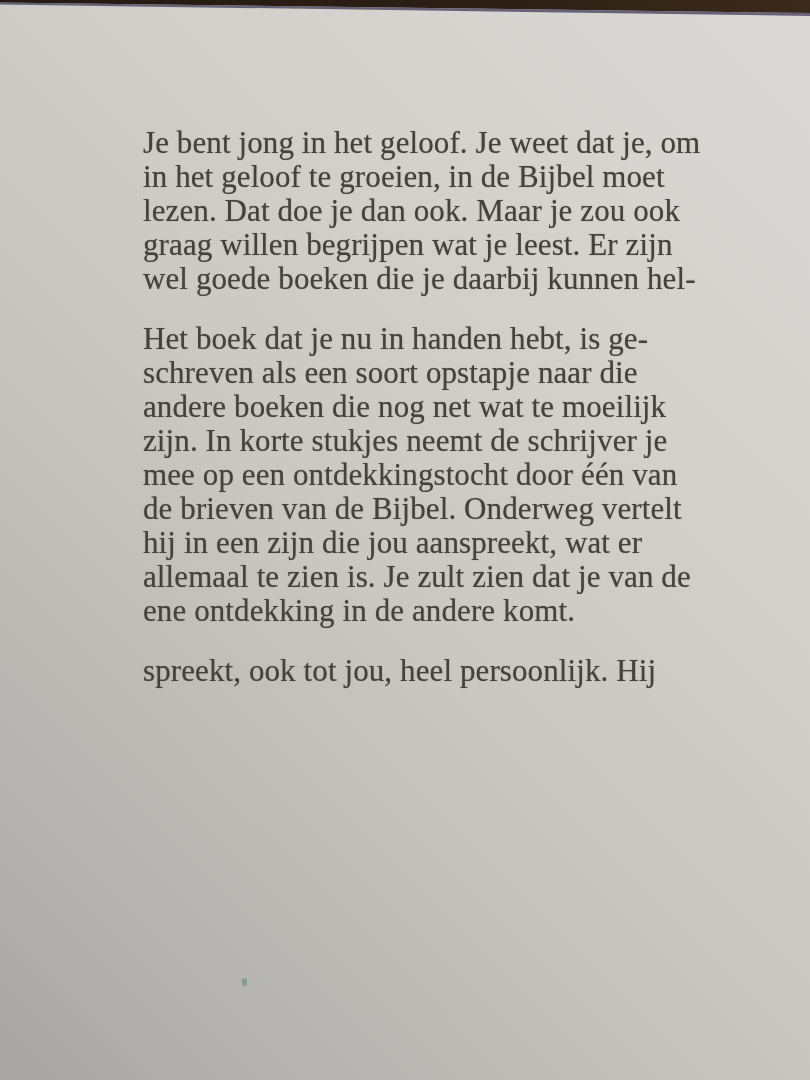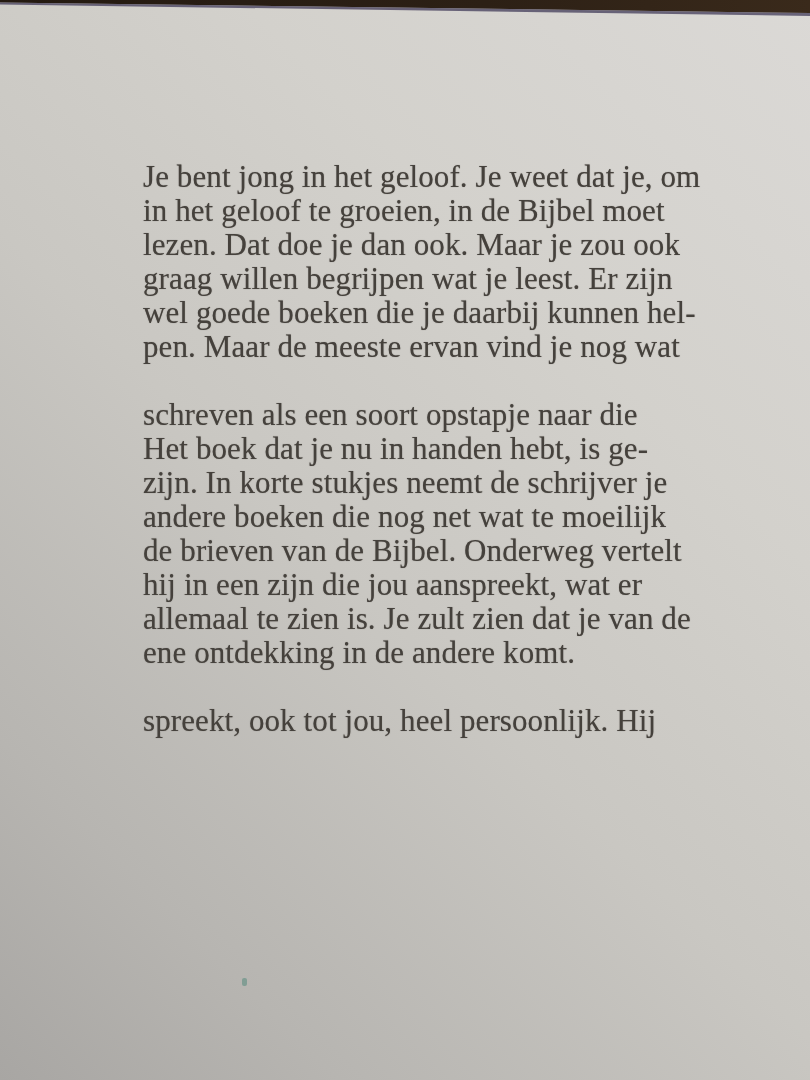--- a/index.html
+++ b/index.html
@@ -40,21 +40,21 @@
       left: 143px;
       top: 126px;
       width: 620px;
       color: #45413c;
       font-size: 31px;
       line-height: 34px;
       text-shadow: 0 0 1px rgba(69, 65, 60, 0.55);
       letter-spacing: 0.1px;
     }
 
-    .paragraph { margin-bottom: 26px; margin-top: 34px; }
+    .paragraph { margin-bottom: 26px; }
     .paragraph:last-child { margin-bottom: 0; }
 
     .text-line { white-space: nowrap; }
 
     
     .speck {
       position: absolute;
       left: 242px;
       top: 978px;
       width: 5px;
@@ -83,28 +83,28 @@
   </svg>
 
   <div class="text-block">
 
     <div class="paragraph">
       <div class="text-line">Je bent jong in het geloof. Je weet dat je, om</div>
       <div class="text-line">in het geloof te groeien, in de Bijbel moet</div>
       <div class="text-line">lezen. Dat doe je dan ook. Maar je zou ook</div>
       <div class="text-line">graag willen begrijpen wat je leest. Er zijn</div>
       <div class="text-line">wel goede boeken die je daarbij kunnen hel-</div>
-      <div class="text-line">pen. Maar de meeste ervan vind je nog wat</div>
     </div>
 
     <div class="paragraph">
+      <div class="text-line">Het boek dat je nu in handen hebt, is ge-</div>
       <div class="text-line">schreven als een soort opstapje naar die</div>
-      <div class="text-line">Het boek dat je nu in handen hebt, is ge-</div>
+      <div class="text-line">andere boeken die nog net wat te moeilijk</div>
       <div class="text-line">zijn. In korte stukjes neemt de schrijver je</div>
-      <div class="text-line">andere boeken die nog net wat te moeilijk</div>
+      <div class="text-line">mee op een ontdekkingstocht door één van</div>
       <div class="text-line">de brieven van de Bijbel. Onderweg vertelt</div>
       <div class="text-line">hij in een zijn die jou aanspreekt, wat er</div>
       <div class="text-line">allemaal te zien is. Je zult zien dat je van de</div>
       <div class="text-line">ene ontdekking in de andere komt.</div>
     </div>
 
     <div class="paragraph">
       <div class="text-line">spreekt, ook tot jou, heel persoonlijk. Hij</div>
     </div>
 

